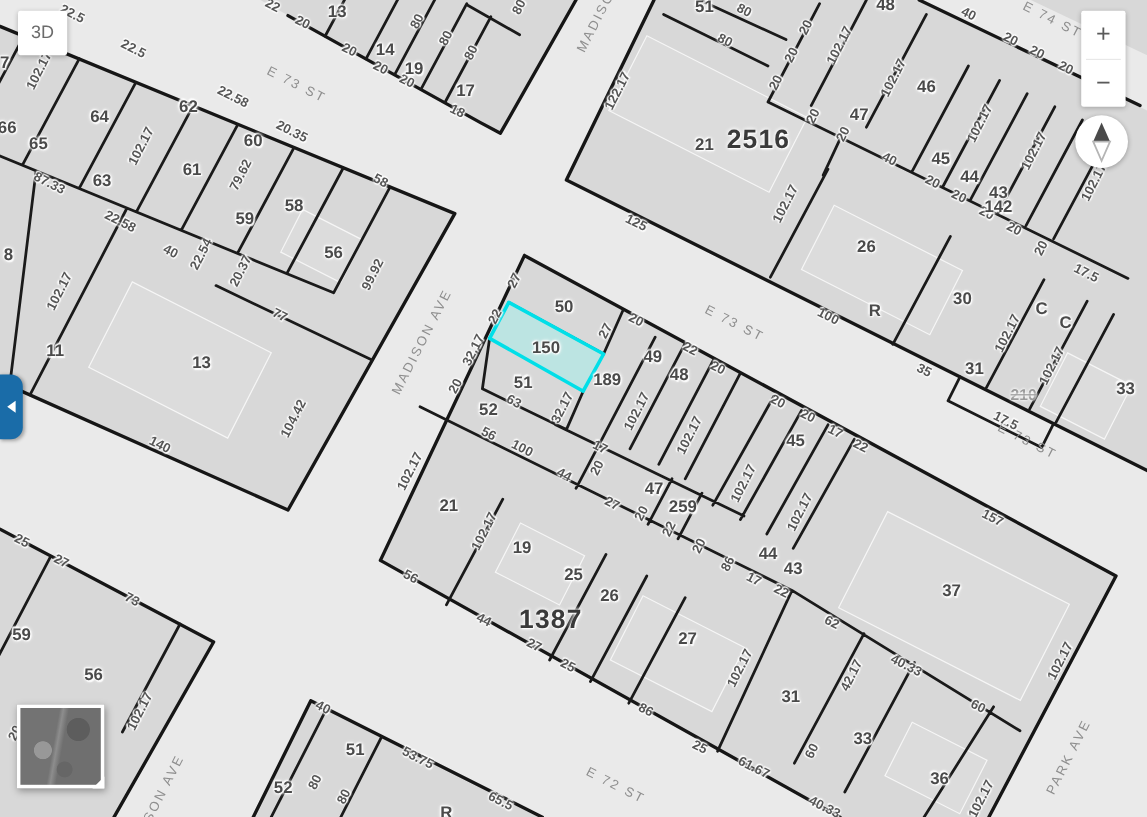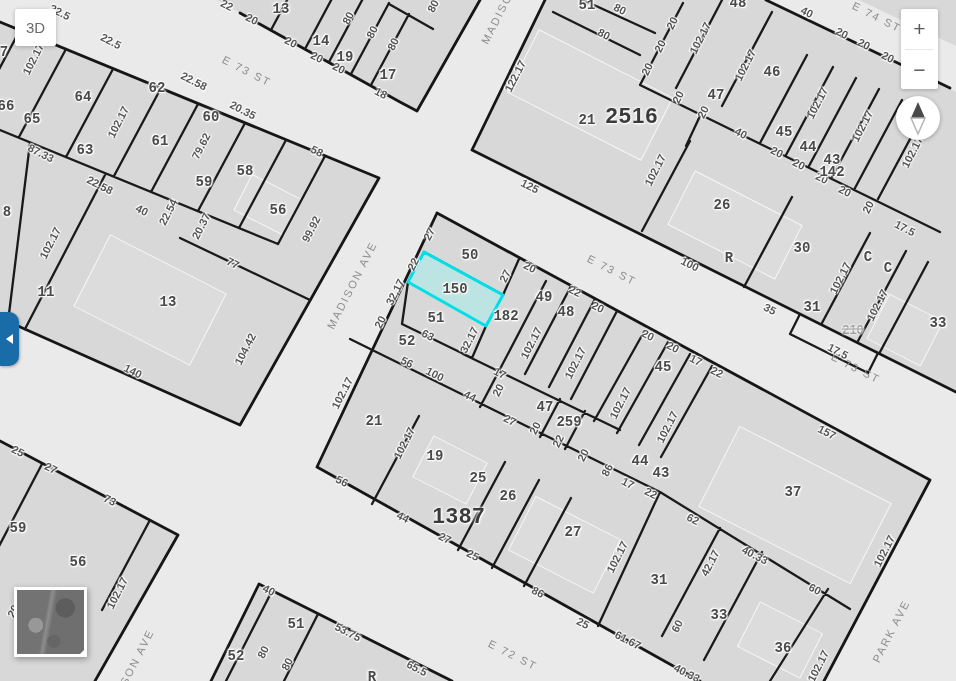--- a/index.html
+++ b/index.html
@@ -2,21 +2,21 @@
 <html><head>
 <meta charset="utf-8">
 <style>
   html,body{margin:0;padding:0;}
   #viewport{position:relative;width:956px;height:681px;overflow:hidden;
     background:#eaeaea;font-family:"Liberation Sans",sans-serif;}
   #map-svg{position:absolute;left:0;top:0;z-index:1;}
   #labels{position:absolute;left:0;top:0;width:100%;height:100%;z-index:2;pointer-events:none;}
   .lbl{position:absolute;white-space:nowrap;transform:translate(-50%,-50%);}
   .lot-label{font-size:14px;font-weight:bold;color:#4a4a4a;
-    text-shadow:0 0 2px #fff,0 0 3px #fff,0 0 4px #fff,1px 1px 1px #fff,-1px -1px 1px #fff;font-family:Liberation Mono, monospace;}
+    text-shadow:0 0 2px #fff,0 0 3px #fff,0 0 4px #fff,1px 1px 1px #fff,-1px -1px 1px #fff;}
   .dim-label{font-size:11px;font-weight:bold;color:#565656;
     text-shadow:0 0 2px #fff,0 0 3px #fff,1px 1px 1px #fff,-1px -1px 1px #fff;}
   .block-label{font-size:22px;font-weight:bold;color:#3a3a3a;letter-spacing:1px;
     text-shadow:0 0 3px #fff,0 0 4px #fff,1px 1px 1px #fff;}
   .street-label{font-size:11px;color:#8e8e8e;letter-spacing:2px;}
   .retired-label{font-size:13px;font-weight:bold;color:#9a9a9a;text-decoration:line-through;
     text-shadow:0 0 2px #fff,0 0 3px #fff;}
   .ctl{position:absolute;z-index:5;}
   #btn-3d{left:15px;top:9px;width:41px;height:37px;background:#fff;border:0;border-radius:2px;
     box-shadow:0 1px 4px rgba(0,0,0,.25);color:#6b6b6b;font-size:15px;
@@ -262,21 +262,21 @@
       <span class="lbl lot-label" style="left: 832px; top: 172px;">142</span>
       <span class="lbl lot-label" style="left: 722px; top: 205px;">26</span>
       <span class="lbl lot-label" style="left: 802px; top: 248px;">30</span>
       <span class="lbl lot-label" style="left: 729px; top: 258px;">R</span>
       <span class="lbl lot-label" style="left: 868px; top: 257px;">C</span>
       <span class="lbl lot-label" style="left: 888px; top: 268px;">C</span>
       <span class="lbl lot-label" style="left: 812px; top: 307px;">31</span>
       <span class="lbl lot-label" style="left: 938px; top: 323px;">33</span>
       <span class="lbl lot-label" style="left: 470px; top: 255px;">50</span>
       <span class="lbl lot-label" style="left: 436px; top: 318px;">51</span>
-      <span class="lbl lot-label" style="left: 506px; top: 316px;">182</span>
+      <span class="lbl lot-label" style="left: 506px; top: 316px;">189</span>
       <span class="lbl lot-label" style="left: 544px; top: 297px;">49</span>
       <span class="lbl lot-label" style="left: 566px; top: 312px;">48</span>
       <span class="lbl lot-label" style="left: 407px; top: 341px;">52</span>
       <span class="lbl lot-label" style="left: 374px; top: 421px;">21</span>
       <span class="lbl lot-label" style="left: 435px; top: 456px;">19</span>
       <span class="lbl lot-label" style="left: 478px; top: 478px;">25</span>
       <span class="lbl lot-label" style="left: 508px; top: 496px;">26</span>
       <span class="lbl lot-label" style="left: 545px; top: 407px;">47</span>
       <span class="lbl lot-label" style="left: 569px; top: 422px;">259</span>
       <span class="lbl lot-label" style="left: 663px; top: 367px;">45</span>

